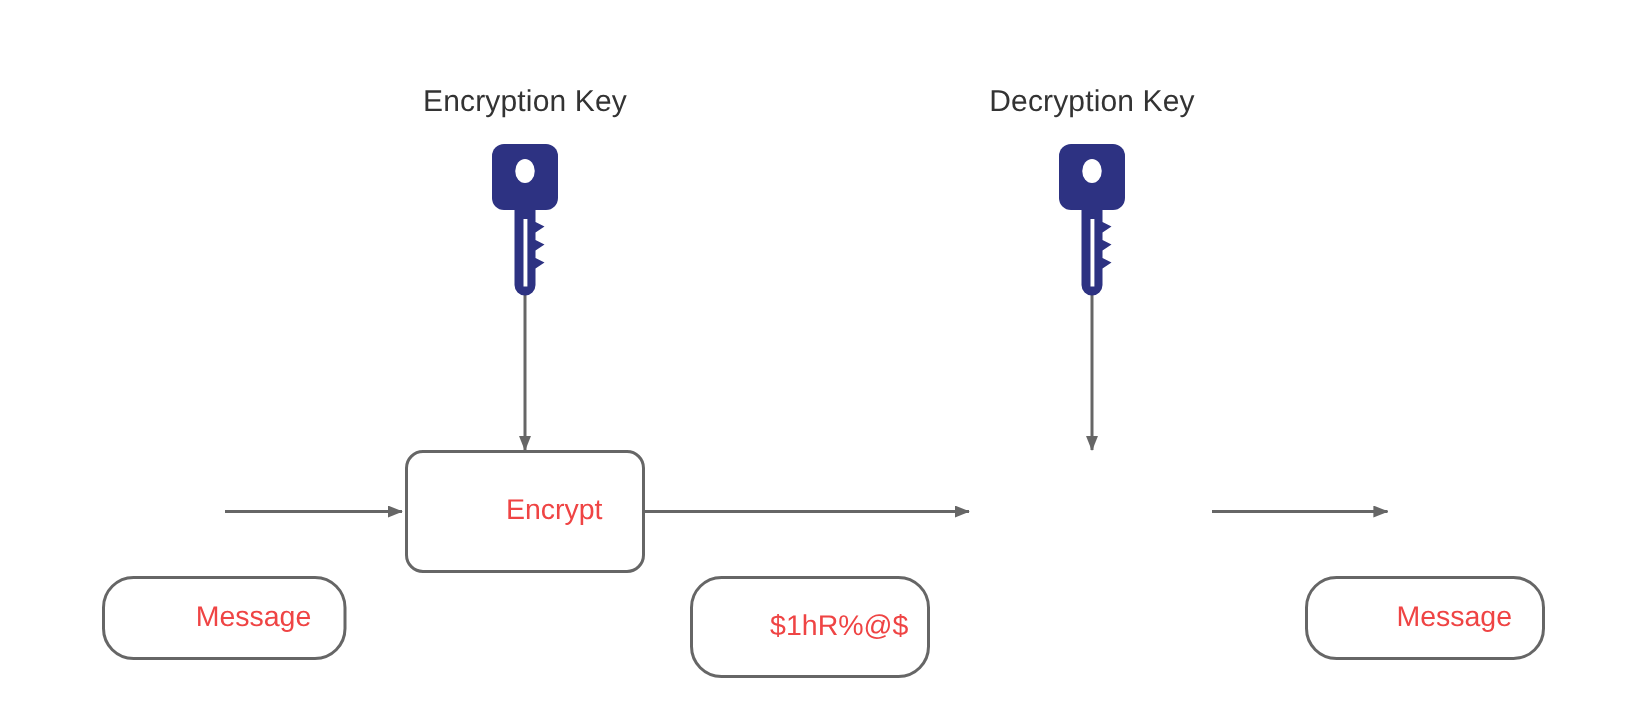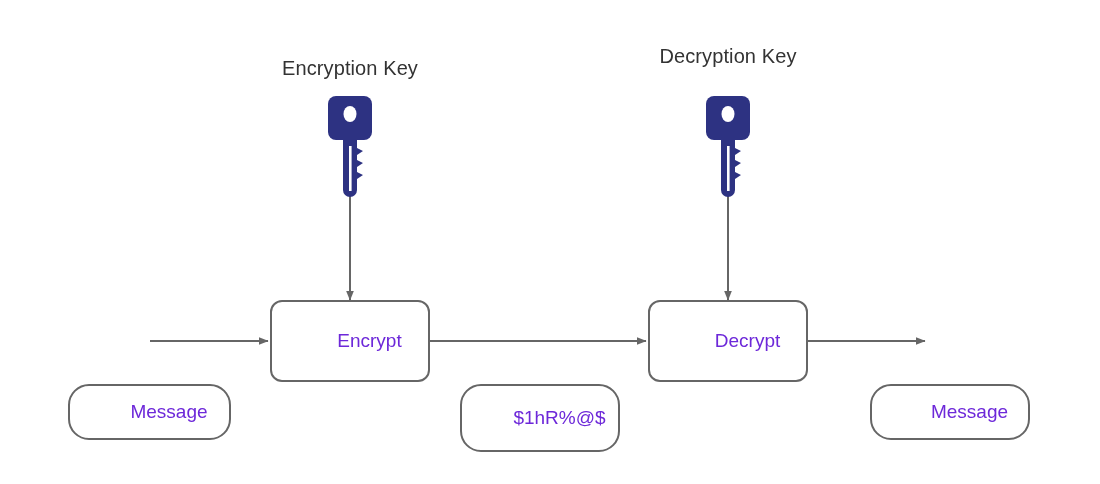--- a/index.html
+++ b/index.html
@@ -41,21 +41,21 @@
 
   .node {
     position: absolute;
     box-sizing: border-box;
     background: #ffffff;
     border: 2px solid #666666;
     border-radius: 10px;
     display: flex;
     align-items: center;
     justify-content: center;
-    color: #6d28d9;
+    color: #ef4444;
     white-space: nowrap;
     padding-left: 39px;
   }
   .node.process {
     font-size: 19px;
     border-radius: 12px;
   }
   .node.data {
     font-size: 19px;
     border-radius: 21px;
@@ -89,35 +89,34 @@
   <div class="key-icon" style="left:350px; top:96px;">
     <svg width="44" height="102" viewBox="0 0 44 102">
       <path d="M8,0 H36 A8,8 0 0 1 44,8 V36 A8,8 0 0 1 36,44 H8 A8,8 0 0 1 0,36 V8 A8,8 0 0 1 8,0 Z" transform="translate(0,0)" fill="#2d3282"></path>
       <ellipse cx="22" cy="18" rx="6.5" ry="8" fill="#ffffff"></ellipse>
       <path d="M15,44 H29 V52 L35,55 L29,59 V64 L35,67 L29,71 V76 L35,79 L29,83 V94
                A7,7 0 0 1 22,101 A7,7 0 0 1 15,94 Z" fill="#2d3282"></path>
       <rect x="21" y="50" width="2.6" height="45" fill="#ffffff"></rect>
     </svg>
   </div>
 
-  <div class="key-label" style="left:728px; top:45px;">Decryption Key</div>
+  <div class="key-label" style="left:728px; top:57px;">Decryption Key</div>
 
   <div class="key-icon" style="left:728px; top:96px;">
     <svg width="44" height="102" viewBox="0 0 44 102">
       <path d="M8,0 H36 A8,8 0 0 1 44,8 V36 A8,8 0 0 1 36,44 H8 A8,8 0 0 1 0,36 V8 A8,8 0 0 1 8,0 Z" fill="#2d3282"></path>
       <ellipse cx="22" cy="18" rx="6.5" ry="8" fill="#ffffff"></ellipse>
       <path d="M15,44 H29 V52 L35,55 L29,59 V64 L35,67 L29,71 V76 L35,79 L29,83 V94
                A7,7 0 0 1 22,101 A7,7 0 0 1 15,94 Z" fill="#2d3282"></path>
       <rect x="21" y="50" width="2.6" height="45" fill="#ffffff"></rect>
     </svg>
   </div>
 
   <div class="node process" style="left:270px; top:300px; width:160px; height:82px;">Encrypt</div>
 
-  <div class="node process" style="left:648px; top:300px; width:160px; height:82px;">Decrypt</div>
 
   <div class="node data" style="left:68px; top:384px; width:163px; height:56px;">Message</div>
 
   <div class="node data" style="left:460px; top:384px; width:160px; height:68px;">$1hR%@$</div>
 
   <div class="node data" style="left:870px; top:384px; width:160px; height:56px;">Message</div>
 
 </div>
 
 </body></html>

